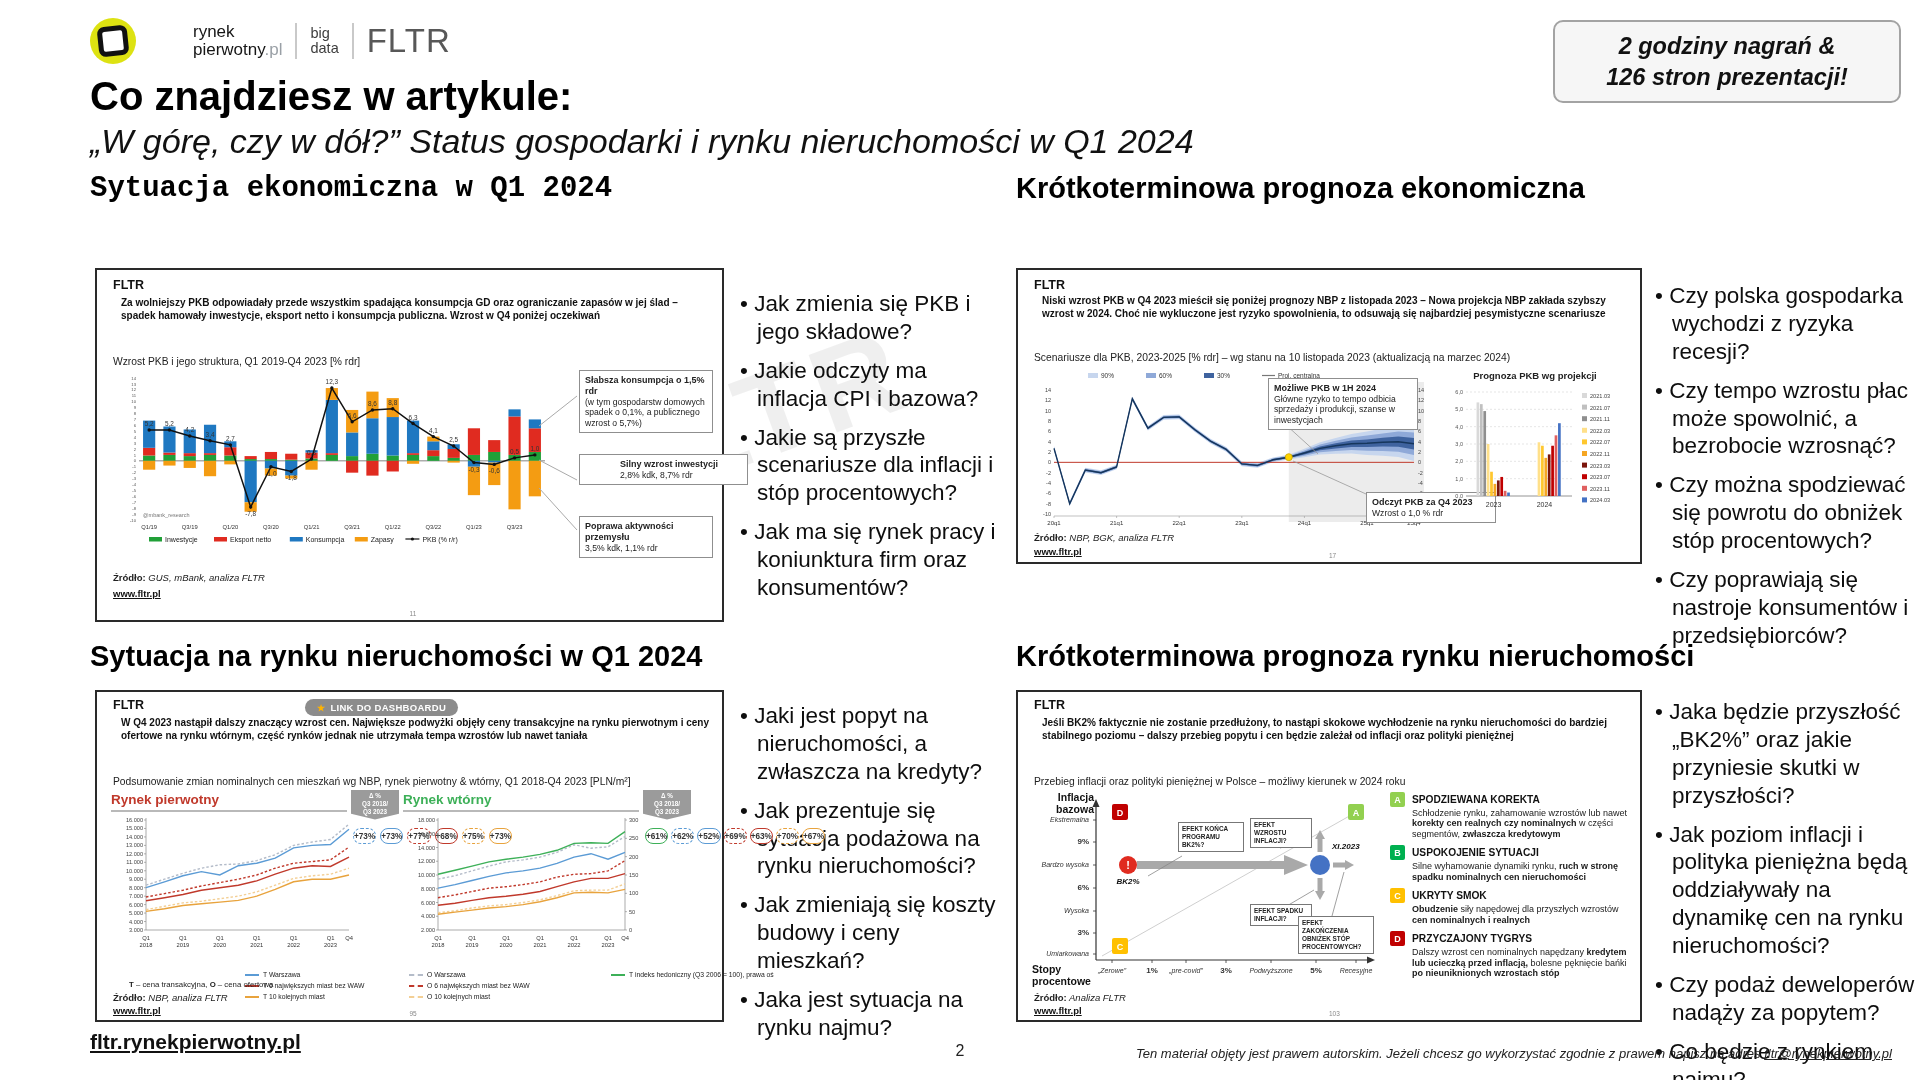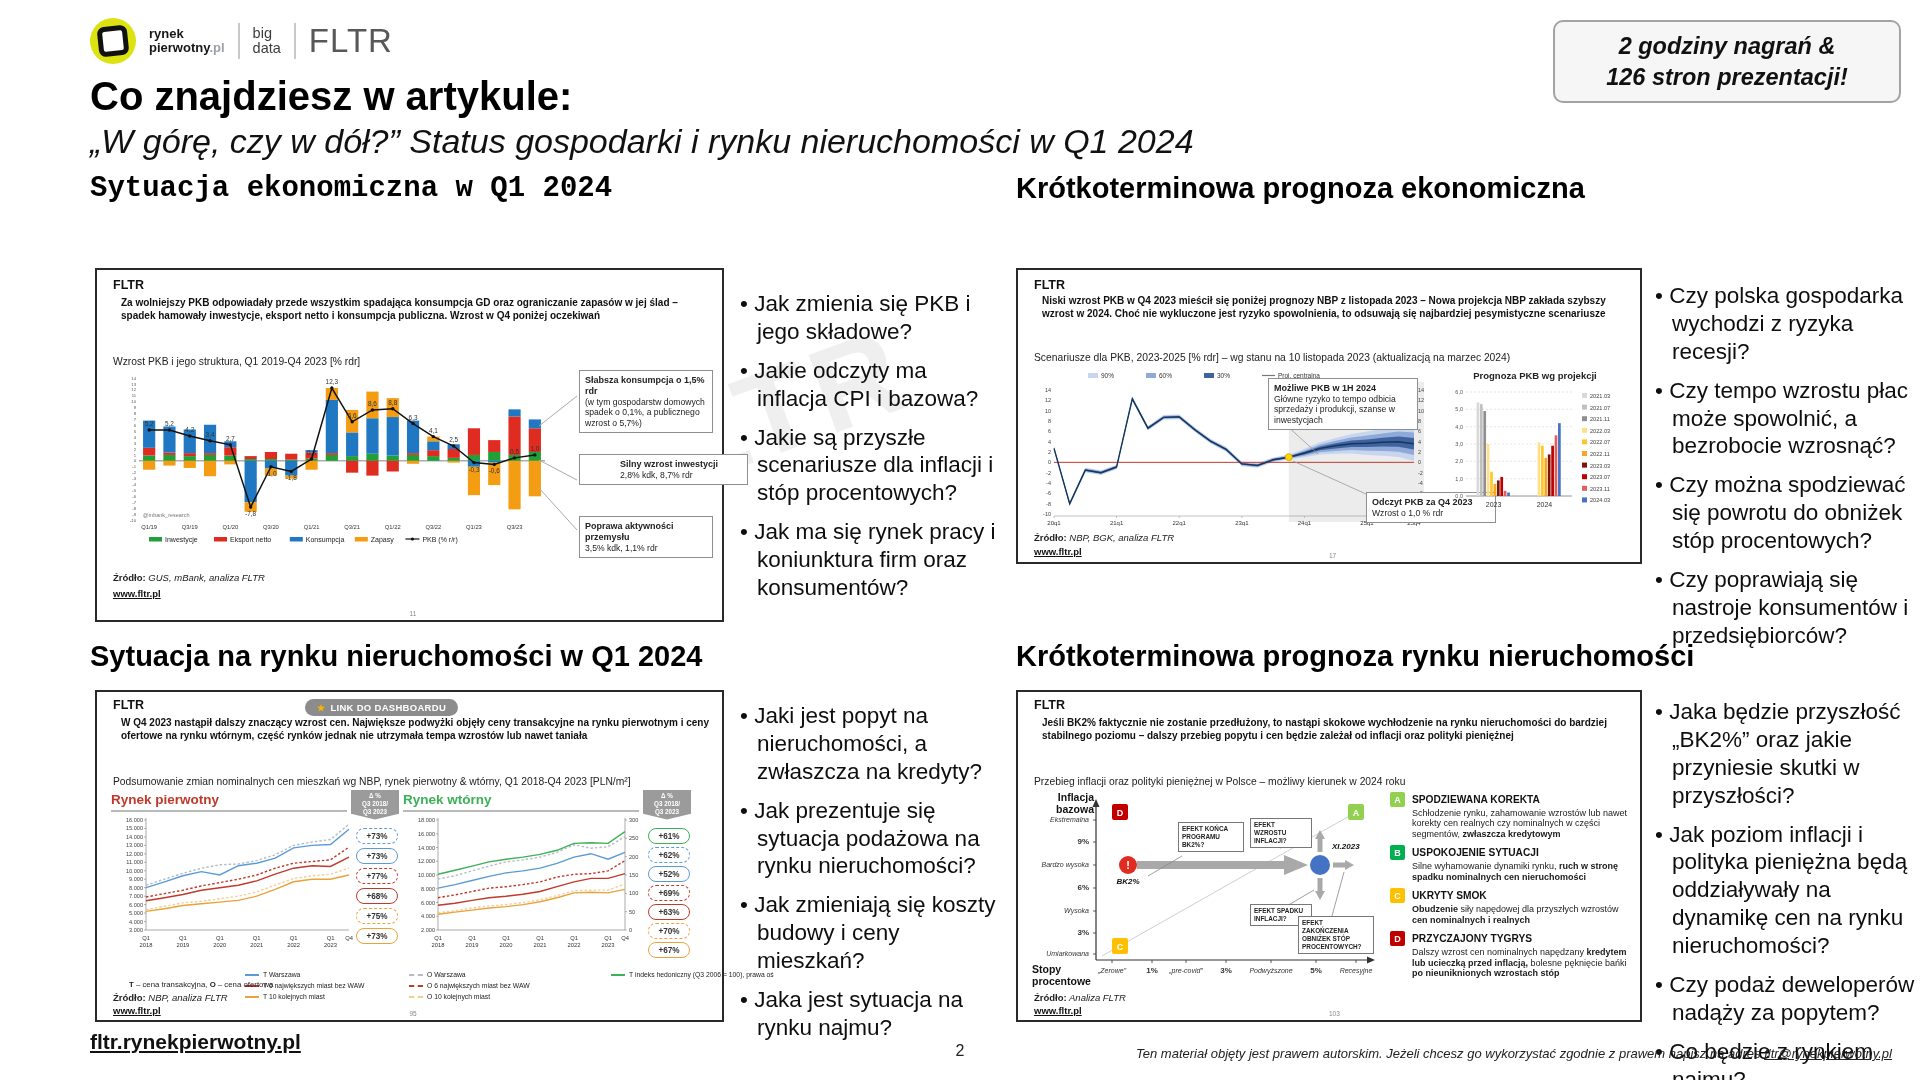--- a/index.html
+++ b/index.html
@@ -2,21 +2,21 @@
 <html><head>
 <meta charset="utf-8">
 <style>
   html,body{margin:0;padding:0;background:#fff;}
   body{font-family:"Liberation Sans", sans-serif;}
   .slide{position:relative;width:1920px;height:1080px;background:#fff;overflow:hidden;}
   
   .logo-row{position:absolute;left:90px;top:18px;display:flex;align-items:center;gap:13px;}
   .l-circle{width:46px;height:46px;border-radius:50%;background:#dde212;display:flex;align-items:center;justify-content:center;}
   .l-mark{width:20px;height:20px;background:#fff;border:5px solid #111;border-radius:7px;transform:rotate(-6deg);}
-  .l-brand{font-size:13px;font-weight:bold;line-height:1.08;color:#161616;}
+  .l-brand{font-size:17px;font-weight:normal;line-height:1.08;color:#161616;margin-left:44px;}
   .l-gray{color:#9aa0a6;}
   .l-div{width:2px;height:36px;background:#c9c9c9;}
   .l-big{font-size:14.5px;color:#3c3c3c;line-height:1.05;}
   .l-fltr{font-size:33px;color:#585858;letter-spacing:1px;}
   .badge{position:absolute;left:1553px;top:20px;width:336px;background:#f6f6f6;border:2px solid #a3a3a3;border-radius:10px;text-align:center;padding:9px 4px;font-size:23.5px;font-weight:bold;font-style:italic;color:#111;line-height:1.3;}
   .page-title{position:absolute;left:90px;top:74px;font-size:40px;font-weight:800;color:#000;}
   .page-subtitle{position:absolute;left:90px;top:122px;font-size:34px;font-style:italic;font-weight:500;color:#111;}
   .wm{position:absolute;left:590px;top:350px;font-size:120px;font-weight:bold;color:#000;opacity:.06;transform:rotate(-20deg);letter-spacing:6px;}
   .sech{position:absolute;font-size:29px;font-weight:800;color:#000;white-space:nowrap;}
   .bullets{position:absolute;margin:0;padding:0;font-size:22.5px;line-height:1.24;color:#0e0e0e;}
@@ -34,21 +34,21 @@
   .callout{position:absolute;background:#fff;border:1px solid #8f8f8f;padding:4px 5px;font-size:8.6px;line-height:1.22;color:#222;}
   .callout .ct{font-weight:bold;font-size:9px;display:block;}
   .mini-title{position:absolute;font-size:9.5px;font-weight:bold;color:#222;text-align:center;}
   .link-badge{position:absolute;left:208px;top:7px;background:#8c8c8c;color:#fff;font-size:9.5px;font-weight:bold;border-radius:9px;padding:3px 12px;letter-spacing:.3px;display:flex;align-items:center;gap:5px;}
   .star{color:#ffb300;font-size:9px;}
   
   .panel{position:absolute;width:290px;height:176px;}
   .p-title{font-size:13.5px;font-weight:bold;}
   .p-rule{position:absolute;left:0;top:18px;width:236px;height:1.5px;background:#b9b9b9;}
   .dbadge{position:absolute;right:2px;top:-2px;width:48px;background:#9b9b9b;color:#fff;text-align:center;font-size:6.3px;font-weight:bold;line-height:1.25;padding:2px 0 4px 0;clip-path:polygon(0 0,100% 0,100% 80%,50% 100%,0 80%);}
-  .pills{position:absolute;right:0;top:36px;display:flex;flex-direction:column;gap:4px;width:48px;align-items:center;}
+  .pills{position:absolute;right:0;top:36px;display:flex;gap:4px;width:48px;align-items:center;}
   .pill{width:40px;height:14px;border-radius:9px;border:1.6px solid #999;font-size:8.2px;font-weight:bold;color:#333;display:flex;align-items:center;justify-content:center;background:#fff;}
   .leg3{position:absolute;display:grid;grid-template-columns:158px 196px auto;grid-auto-rows:9px;column-gap:6px;row-gap:2px;font-size:6.8px;color:#222;}
   .lgi{display:flex;align-items:center;gap:4px;white-space:nowrap;}
   .lgi .sw{display:inline-block;width:14px;height:0;}
   .note{position:absolute;font-size:7.8px;color:#222;}
   .note .b{font-weight:bold;}
   
   .dg{position:absolute;left:14px;top:100px;width:350px;height:200px;}
   .dg svg{position:absolute;left:0;top:0;}
   .dg-ylab,.dg-xlab{position:absolute;font-size:10.5px;font-weight:bold;color:#111;line-height:1.1;width:62px;}
@@ -718,21 +718,21 @@
       <div class="dg-box" style="left:218px;top:26px;width:54px;">EFEKT WZROSTU INFLACJI?</div>
       <div class="dg-box" style="left:218px;top:112px;width:54px;">EFEKT SPADKU INFLACJI?</div>
       <div class="dg-box" style="left:266px;top:124px;width:68px;">EFEKT ZAKOŃCZENIA OBNIŻEK STÓP PROCENTOWYCH?</div>
     </div>
     <div class="d4legend" id="d4legend">
         <div class="d4e">
           <div class="hrow">
             <span class="sq" style="background: rgb(146, 208, 80);">A</span>
             <span class="ti">SPODZIEWANA KOREKTA</span>
           </div>
-          <div class="bo"><span>Schłodzenie rynku, zahamowanie wzrostów lub nawet </span><span style="font-weight: normal;">korekty cen realnych czy nominalnych</span><span> w części segmentów, </span><span style="font-weight: bold;">zwłaszcza kredytowym</span></div>
+          <div class="bo"><span>Schłodzenie rynku, zahamowanie wzrostów lub nawet </span><span style="font-weight: bold;">korekty cen realnych czy nominalnych</span><span> w części segmentów, </span><span style="font-weight: bold;">zwłaszcza kredytowym</span></div>
         </div>
         <div class="d4e">
           <div class="hrow">
             <span class="sq" style="background: rgb(0, 176, 80);">B</span>
             <span class="ti">USPOKOJENIE SYTUACJI</span>
           </div>
           <div class="bo"><span>Silne wyhamowanie dynamiki rynku, </span><span style="font-weight: bold;">ruch w stronę spadku nominalnych cen nieruchomości</span></div>
         </div>
         <div class="d4e">
           <div class="hrow">

